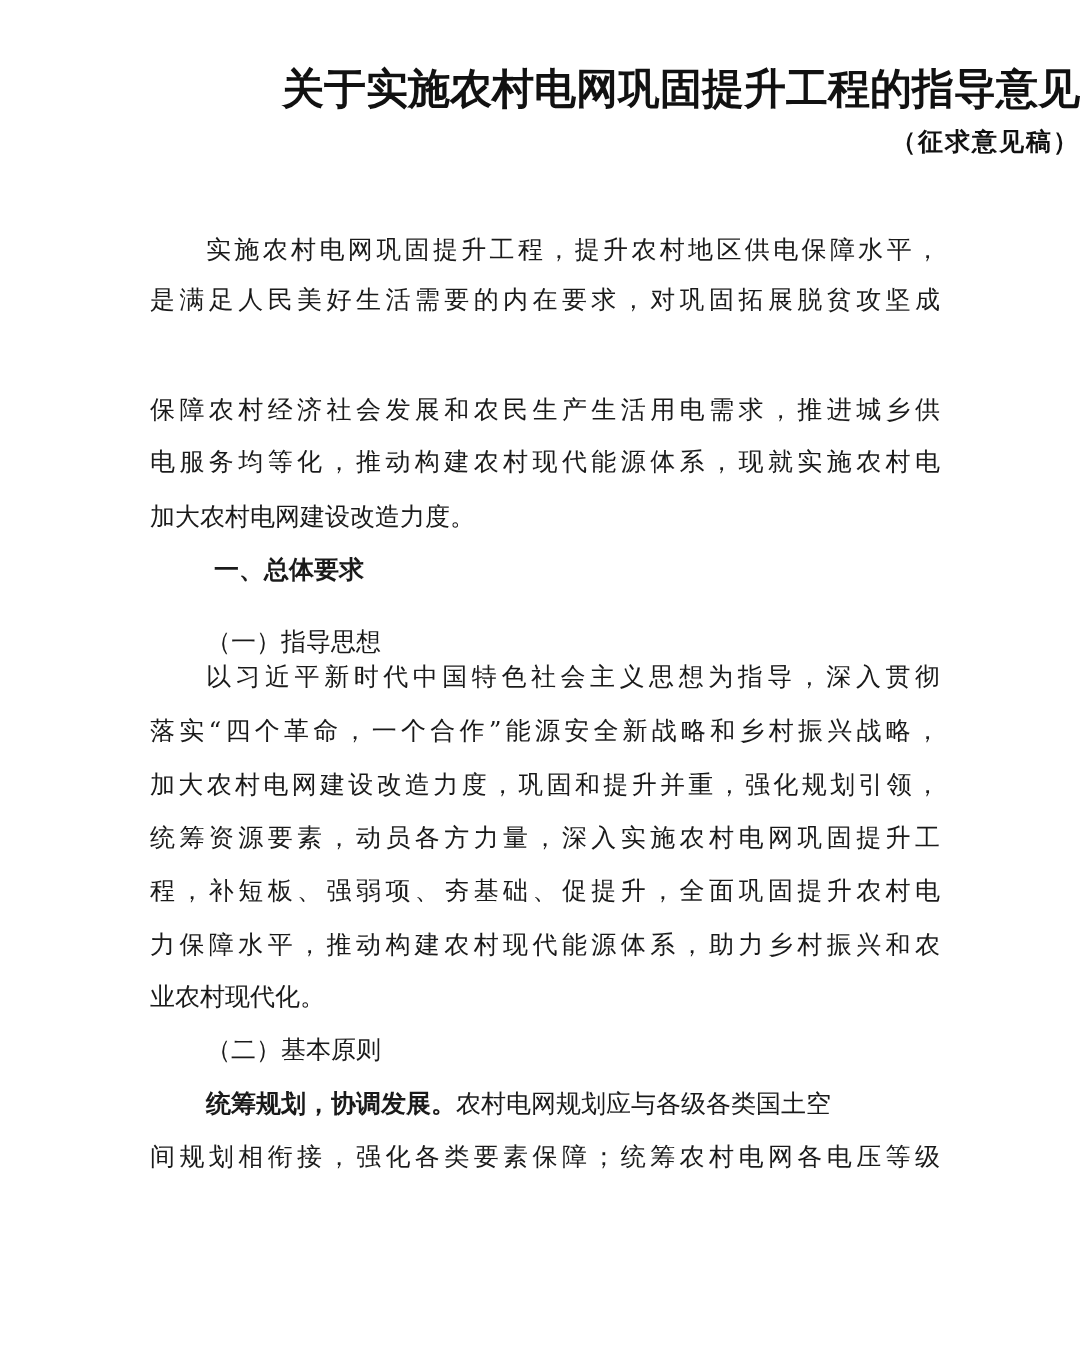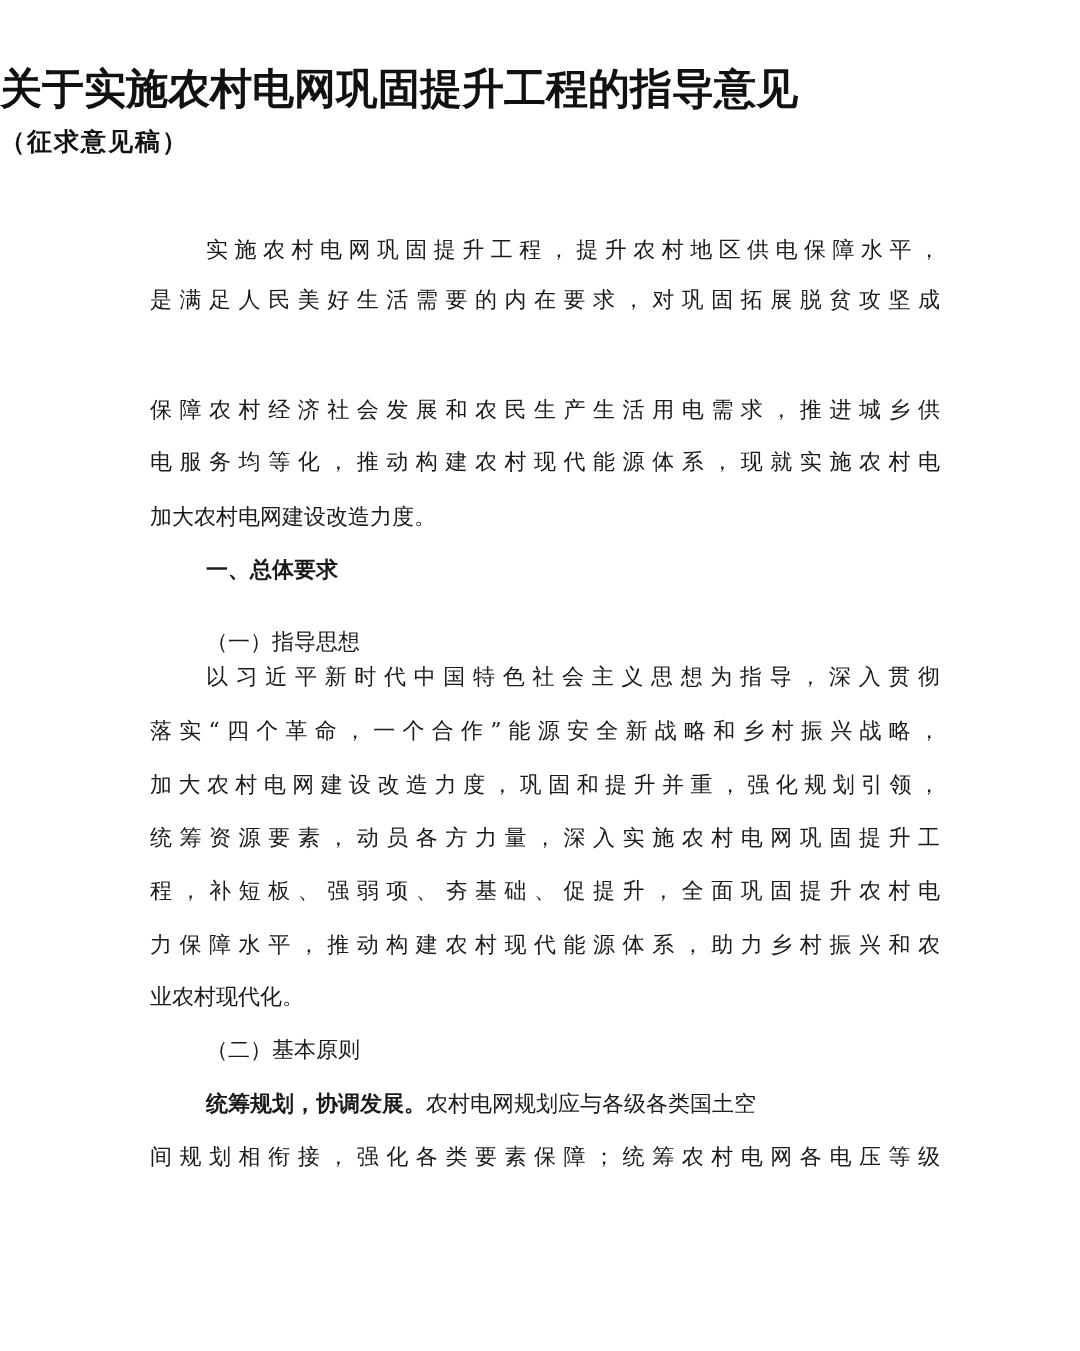--- a/index.html
+++ b/index.html
@@ -1,36 +1,36 @@
 <!DOCTYPE html>
 <html><head>
 <meta charset="utf-8">
 <style>
   html, body { margin: 0; padding: 0; background: #ffffff; }
   body { width: 1080px; height: 1351px; position: relative; overflow: hidden; color: #1a1a1a; }
   .page { position: absolute; left: 0; top: 0; width: 1080px; height: 1351px; background: #ffffff; }
   .title {
-    position: absolute; left: 0; top: 62px; width: 1080px; text-align: left;
+    position: absolute; left: 0; top: 62px; width: 1080px; text-align: right;
     font-family: "DejaVu Serif", "Liberation Serif", serif; font-weight: bold;
     font-size: 42px; line-height: 54px; letter-spacing: 0px; color: #111;
   }
   .subtitle {
-    position: absolute; left: 0; top: 122px; width: 1080px; text-align: left;
+    position: absolute; left: 0; top: 122px; width: 1080px; text-align: right;
     font-family: "DejaVu Sans", "Liberation Sans", sans-serif; font-weight: bold;
     font-size: 25px; line-height: 40px; letter-spacing: 2px; color: #111;
   }
   .line {
     position: absolute; left: 150px; width: 790px; height: 40px;
     font-family: "DejaVu Serif", "Liberation Serif", serif;
-    font-size: 22px; line-height: 40px; color: #1a1a1a;
+    font-size: 25px; line-height: 40px; color: #1a1a1a;
     white-space: nowrap; text-align: justify; text-align-last: justify;
   }
   .line.last { text-align-last: left; }
   .line.indent { left: 206px; width: 734px; }
-  .heading { font-family: "DejaVu Sans", "Liberation Sans", sans-serif; font-weight: bold; text-align-last: left; }
+  .heading { font-family: "DejaVu Sans", "Liberation Sans", sans-serif; font-weight: bold; text-align-last: left; margin-left: 8px; }
   .subheading { text-align-last: left; }
   .bold { font-weight: bold; font-family: Liberation Serif, serif; }
 </style>
 </head>
 <body>
 
 <div class="page">
   <div class="title">关于实施农村电网巩固提升工程的指导意见</div>
   <div class="subtitle">（征求意见稿）</div>
 

